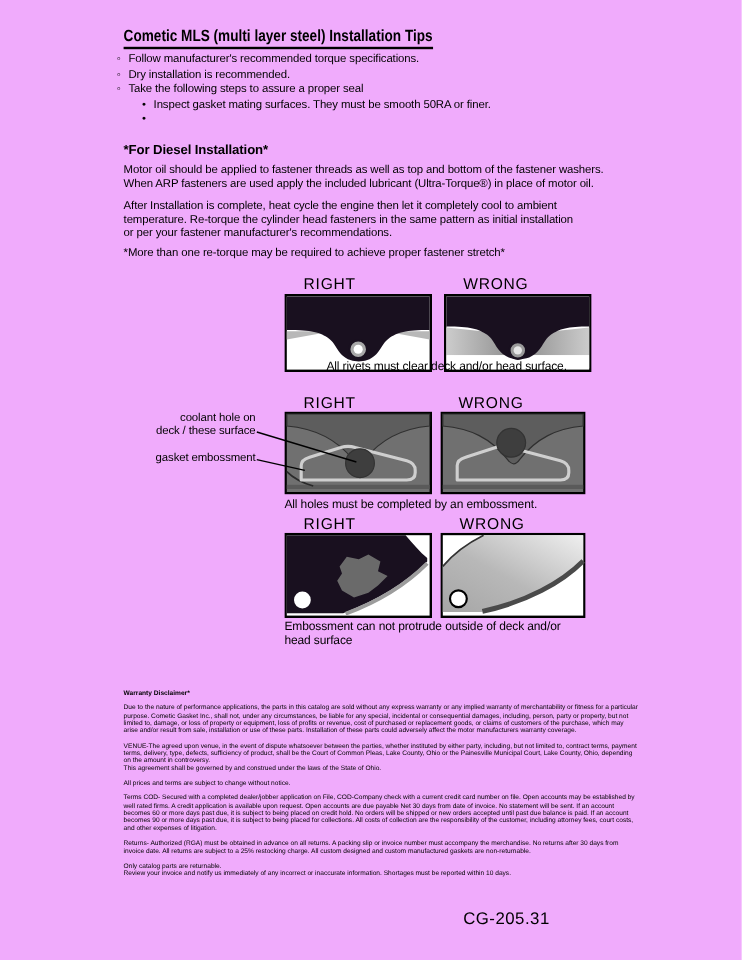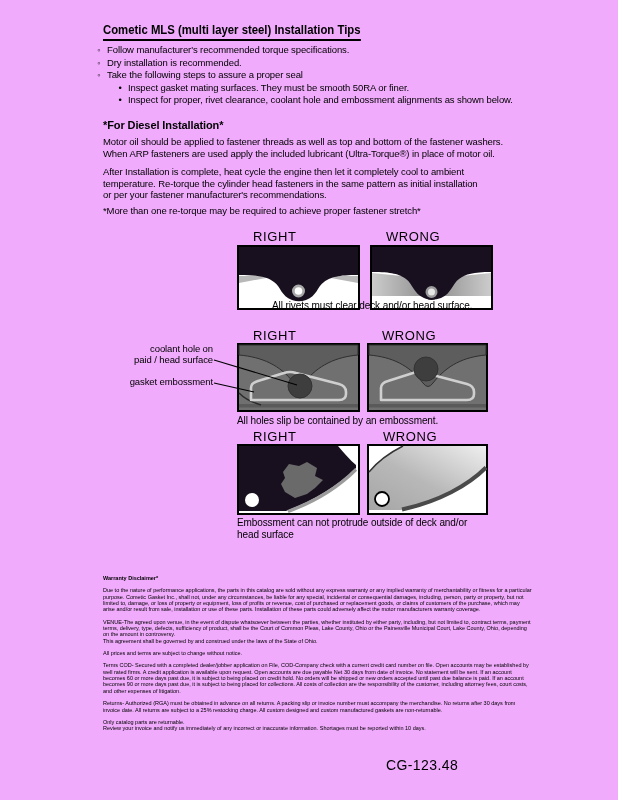--- a/index.html
+++ b/index.html
@@ -54,21 +54,20 @@
     <div class="bullet">
         <span class="b">◦</span>
         <span>Take the following steps to assure a proper seal</span>
       </div>
     <div class="bullet sub">
         <span class="b">•</span>
         <span>Inspect gasket mating surfaces.  They must be smooth 50RA or finer.</span>
       </div>
     <div class="bullet sub">
         <span class="b">•</span>
-        <span>Inspect for proper, rivet clearance, coolant hole and embossment alignments as shown below.</span>
       </div>
   </div>
 
   <div class="abs diesel-h" style="left:103px;top:119px;">*For Diesel Installation*</div>
   <div class="abs para" style="left:103px;top:166px;">After Installation is complete, heat cycle the engine then let it completely cool to ambient
 temperature. Re-torque the cylinder head fasteners in the same pattern as initial installation
 or per your fastener manufacturer's recommendations.</div>
   <div class="abs para" style="left:103px;top:136px;">Motor oil should be applied to fastener threads as well as top and bottom of the fastener washers.
 When ARP fasteners are used apply the included lubricant (Ultra-Torque®) in place of motor oil.</div>
   <div class="abs para" style="left:103px;top:205px;">*More than one re-torque may be required to achieve proper fastener stretch*</div>
@@ -109,21 +108,21 @@
     </svg>
   </div>
 
   <div class="abs caption" style="left:237px;top:300px;width:260px;margin-left:35px;">All rivets must clear deck and/or head surface.</div>
 
   <div class="abs dlabel" style="left:253px;top:328px;">RIGHT</div>
   <div class="abs dlabel" style="left:382px;top:328px;">WRONG</div>
 
   <div class="abs callout" style="left:101px;top:344px;">
     <div>coolant hole on</div>
-    <div>paid / head surface</div>
+    <div>deck / these surface</div>
   </div>
   <div class="abs callout" style="left:101px;top:377px;">gasket embossment</div>
 
   <div class="panel" style="left:237px;top:343px;">
     <svg width="123" height="69" viewBox="0 0 123 69">
       <rect x="1" y="1" width="121" height="67" fill="#707070" stroke="#000" stroke-width="2"></rect>
       <path d="M2,2 H121 V12 C99,14 81,22 67,40 Q62,47 57,40 C43,22 25,14 2,12 Z" fill="#5d5d5d" stroke="#2f2f2f" stroke-width="1"></path>
       <rect x="2" y="61" width="119" height="3.5" fill="#5a5a5a"></rect>
       <path d="M2,50 Q10,58 24,62" stroke="#2a2a2a" stroke-width="1.4" fill="none"></path>
       <path d="M14,57 L14,45 Q14,40 21,38 L47,30 Q53,28 59,30 L102,41 Q109,43 109,49 L109,51 Q109,57 102,57 Z" fill="none" stroke="#cfcfcf" stroke-width="2.6" stroke-linejoin="round"></path>
@@ -139,21 +138,21 @@
       <path d="M14,57 L14,45 Q14,40 21,38 L46,30 Q52,28 58,30 L100,41 Q107,43 107,49 L107,51 Q107,57 100,57 Z" fill="none" stroke="#cfcfcf" stroke-width="2.6" stroke-linejoin="round"></path>
       <circle cx="59" cy="26" r="12" fill="#3e3e3e" stroke="#333" stroke-width="1"></circle>
     </svg>
   </div>
 
   <svg class="abs" style="left:213px;top:352px;" width="92" height="48" viewBox="0 0 92 48">
     <line x1="1" y1="8" x2="84" y2="33" stroke="#000" stroke-width="1.1"></line>
     <line x1="1" y1="31" x2="41" y2="40" stroke="#000" stroke-width="1.1"></line>
   </svg>
 
-  <div class="abs caption" style="left:237px;top:415px;width:260px;">All holes slip be contained by an embossment.</div>
+  <div class="abs caption" style="left:237px;top:415px;width:260px;">All holes must be completed by an embossment.</div>
 
   <div class="abs dlabel" style="left:253px;top:429px;">RIGHT</div>
   <div class="abs dlabel" style="left:383px;top:429px;">WRONG</div>
 
   <div class="panel" style="left:237px;top:444px;">
     <svg width="123" height="71" viewBox="0 0 123 71">
       <rect x="1" y="1" width="121" height="69" fill="#ffffff" stroke="#000" stroke-width="2"></rect>
       <path d="M2,2 L101,2 C107,9 113,16 119,21 L119,24 C101,42 76,57 49,67 L2,67 Z" fill="#19101f"></path>
       <path d="M51,67.5 C78,57.5 102,42.5 119,25.5" stroke="#9c9c9c" stroke-width="3.2" fill="none"></path>
       <path d="M46,28 L52,20 L62,22 L70,18 L80,24 L78,32 L86,36 L78,44 L70,50 L58,54 L48,48 L44,40 L48,34 Z" fill="#6a6a6a"></path>
@@ -185,15 +184,15 @@
     <div class="lp">Due to the nature of performance applications, the parts in this catalog are sold without any express warranty or any implied warranty of merchantability or fitness for a particular purpose.  Cometic Gasket Inc., shall not, under any circumstances, be liable for any special, incidental or consequential damages, including, person, party or property, but not limited to, damage, or loss of property or equipment, loss of profits or revenue, cost of purchased or replacement goods, or claims of customers of the purchase, which may arise and/or result from sale, installation or use of these parts.  Installation of these parts could adversely affect the motor manufacturers warranty coverage.</div>
     <div class="lp tight" style="margin-top:0;margin-bottom:0;">VENUE-The agreed upon venue, in the event of dispute whatsoever between the parties, whether instituted by either party, including, but not limited to, contract terms, payment terms, delivery, type, defects, sufficiency of product, shall be the Court of Common Pleas, Lake County, Ohio or the Painesville Municipal Court, Lake County, Ohio, depending on the amount in controversy.</div>
     <div class="lp">This agreement shall be governed by and construed under the laws of the State of Ohio.</div>
     <div class="lp">All prices and terms are subject to change without notice.</div>
     <div class="lp">Terms COD- Secured with a completed dealer/jobber application on File, COD-Company check with a current credit card number on file.  Open accounts may be established by well rated firms.  A credit application is available upon request.  Open accounts are due payable Net 30 days from date of invoice.  No statement will be sent.  If an account becomes 60 or more days past due, it is subject to being placed on credit hold.  No orders will be shipped or new orders accepted until past due balance is paid.  If an account becomes 90 or more days past due, it is subject to being placed for collections.  All costs of collection are the responsibility of the customer, including attorney fees, court costs, and other expenses of litigation.</div>
     <div class="lp">Returns- Authorized (RGA) must be obtained in advance on all returns.  A packing slip or invoice number must accompany the merchandise.  No returns after 30 days from invoice date.  All returns are subject to a 25% restocking charge.  All custom designed and custom manufactured gaskets are non-returnable.</div>
     <div class="lp tight" style="margin-top:0;margin-bottom:0;">Only catalog parts are returnable.</div>
     <div class="lp">Review your invoice and notify us immediately of any incorrect or inaccurate information.  Shortages must be reported within 10 days.</div>
   </div>
 
-  <div class="abs footer" style="left:386px;top:757px;">CG-123.48</div>
+  <div class="abs footer" style="left:386px;top:757px;">CG-205.31</div>
 
 </div>
 
 </body></html>

